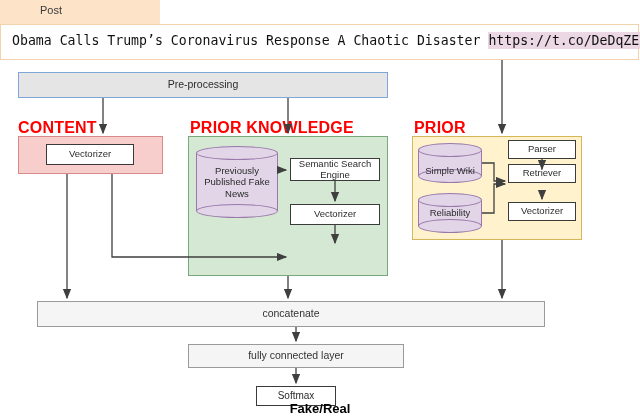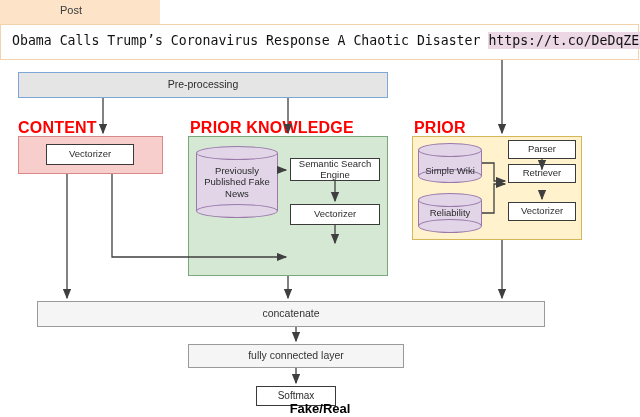--- a/index.html
+++ b/index.html
@@ -11,21 +11,21 @@
     position:relative;
   }
   #stage{position:absolute;left:0;top:0;width:640px;height:417px;}
 
   
   .post-tab{
     position:absolute;left:0;top:0;width:160px;height:24px;
     background:#fde4c8;
   }
   .post-tab-label{
-    position:absolute;left:60px;top:4px;
+    position:absolute;left:40px;top:4px;
     font-size:11px;color:#3b3b3b;
   }
   .post-box{
     position:absolute;left:0;top:24px;width:639px;height:36px;
     background:#ffffff;border:1px solid #f2d2ac;box-sizing:border-box;
   }
   .post-text{
     position:absolute;left:12px;top:33px;
     font-family:"DejaVu Sans Mono","Liberation Mono",monospace;
     font-size:13.2px;color:#111111;letter-spacing:0px;white-space:nowrap;

